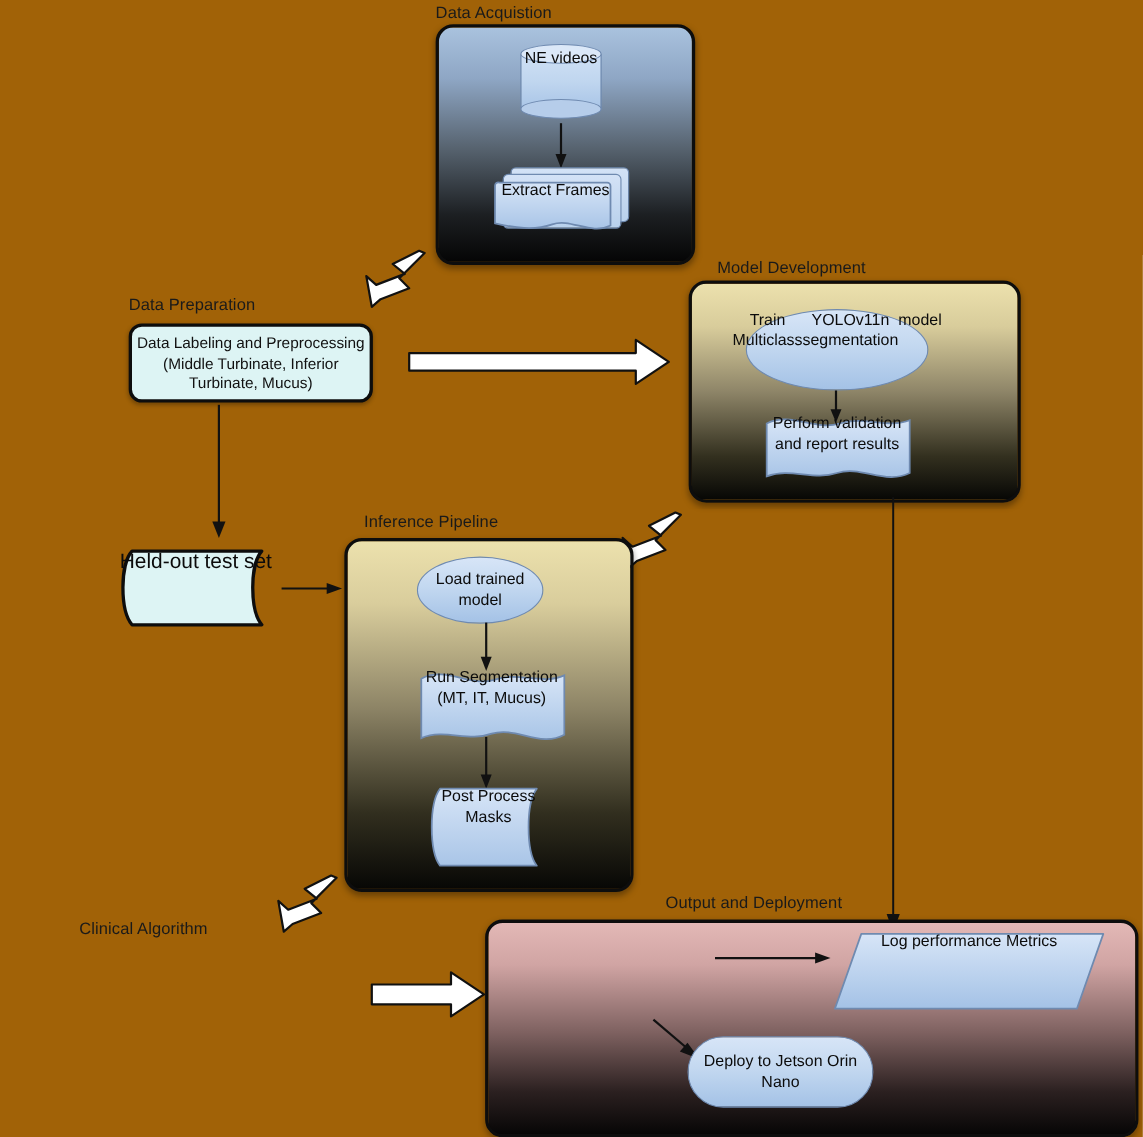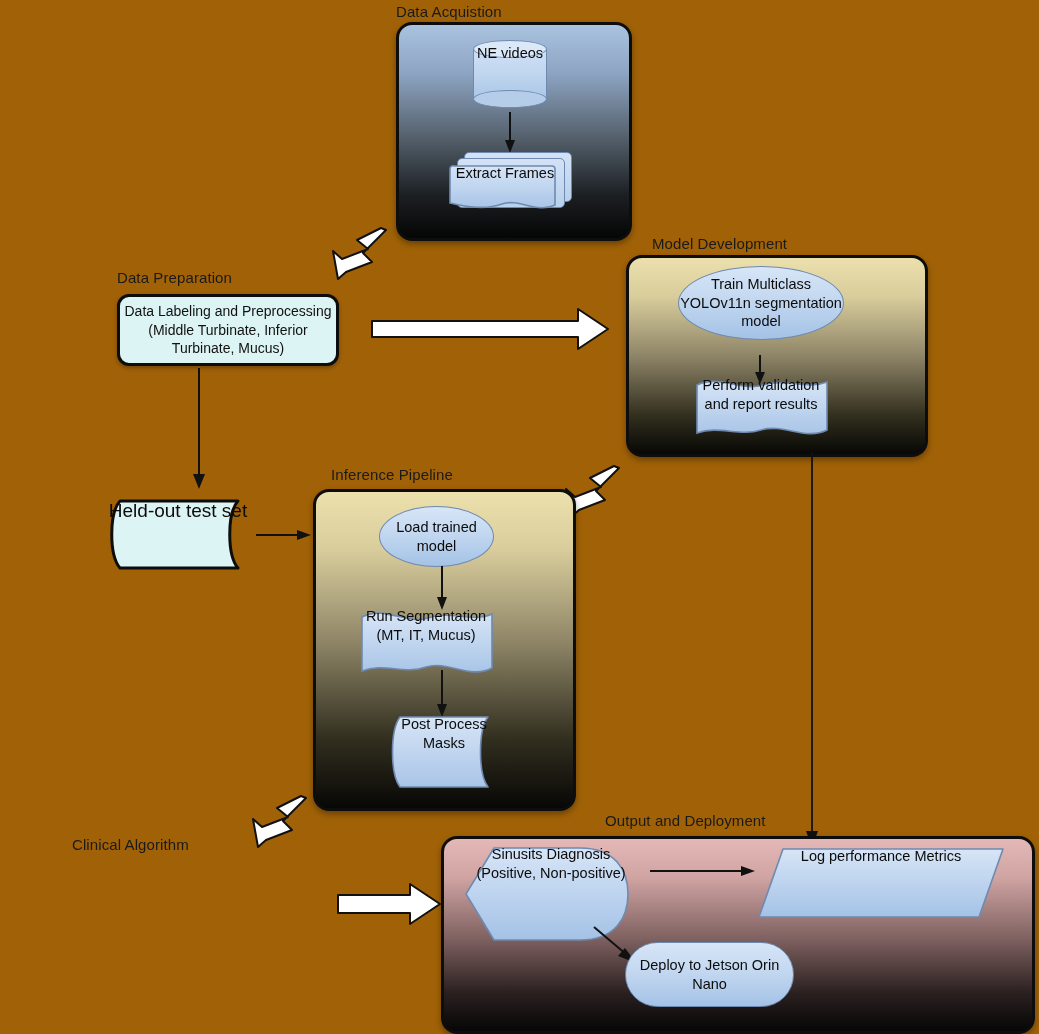--- a/index.html
+++ b/index.html
@@ -177,21 +177,21 @@
   </svg>
 
   <svg class="thin-arrow" style="left:192px; top:368px;" width="14" height="122">
     <line x1="7" y1="0" x2="7" y2="110" stroke="#111" stroke-width="2"></line>
     <polygon points="7,121 1,106 13,106" fill="#111"></polygon>
   </svg>
 
   <div class="group-title" style="left:652px; top:235px;">Model Development</div>
   <div class="container-box c-model" style="left:626px; top:255px; width:296px; height:196px;"></div>
 
-  <div class="shape ellipse blue-grad blue-stroke" style="left:678px; top:266px; width:164px; height:72px; flex-direction:column;">
+  <div class="shape ellipse blue-grad blue-stroke" style="left:678px; top:281px; width:164px; height:72px; flex-direction:row;">
     <div class="node-label">Train Multiclass</div>
     <div class="node-label">YOLOv11n segmentation</div>
     <div class="node-label">model</div>
   </div>
 
   <svg class="thin-arrow" style="left:753px; top:355px;" width="14" height="30">
     <line x1="7" y1="0" x2="7" y2="20" stroke="#111" stroke-width="2"></line>
     <polygon points="7,29 2,17 12,17" fill="#111"></polygon>
   </svg>
 
@@ -238,21 +238,21 @@
   <div class="shape ellipse blue-grad blue-stroke" style="left:379px; top:506px; width:113px; height:59px; flex-direction:column;">
     <div class="node-label">Load trained</div>
     <div class="node-label">model</div>
   </div>
 
   <svg class="thin-arrow" style="left:435px; top:566px;" width="14" height="45">
     <line x1="7" y1="0" x2="7" y2="34" stroke="#111" stroke-width="2"></line>
     <polygon points="7,44 2,31 12,31" fill="#111"></polygon>
   </svg>
 
-  <div class="shape" style="left:360px; top:607px; width:132px; height:70px;">
+  <div class="shape" style="left:381px; top:607px; width:132px; height:70px;">
     <svg class="wave" viewBox="0 0 132 70" preserveAspectRatio="none">
       <defs>
         <linearGradient id="bg3" x1="0" y1="0" x2="0" y2="1">
           <stop offset="0%" stop-color="#d7e5f7"></stop>
             <stop offset="100%" stop-color="#a9c5e7"></stop>
         </linearGradient>
       </defs>
       <path d="M2,10 c22,-12 44,8 66,1 c22,-8 44,5 64,-4 v54 c-22,12 -44,-8 -66,-1 c-22,8 -42,-5 -64,4 z" fill="url(#bg3)" stroke="#6f8ab0" stroke-width="1.6"></path>
     </svg>
     <div style="position:relative; z-index:3; text-align:center;">
@@ -288,35 +288,20 @@
 
   <div class="group-title" style="left:72px; top:836px;">Clinical Algorithm</div>
 
   <svg class="block-arrow" style="left:336px; top:882px;" width="106" height="44">
     <polygon points="2,13 74,13 74,2 104,22 74,42 74,31 2,31" fill="#ffffff" stroke="#111" stroke-width="2" stroke-linejoin="round"></polygon>
   </svg>
 
   <div class="group-title" style="left:605px; top:812px;">Output and Deployment</div>
   <div class="container-box c-output" style="left:441px; top:836px; width:588px; height:192px;"></div>
 
-  <div class="shape" style="left:464px; top:845px; width:166px; height:98px;">
-    <svg class="wave" viewBox="0 0 166 98" preserveAspectRatio="none">
-      <defs>
-        <linearGradient id="bg5" x1="0" y1="0" x2="0" y2="1">
-          <stop offset="0%" stop-color="#d7e5f7"></stop>
-            <stop offset="100%" stop-color="#a4c2e6"></stop>
-        </linearGradient>
-      </defs>
-      <path d="M30,3 h86 c35,0 48,22 48,46 c0,24 -13,46 -48,46 h-86 l-28,-46 z" fill="url(#bg5)" stroke="#6f8ab0" stroke-width="1.6" stroke-linejoin="round"></path>
-    </svg>
-    <div style="position:relative; z-index:3; text-align:center; margin-left:8px;">
-      <div class="node-label">Sinusits Diagnosis</div>
-      <div class="node-label">(Positive, Non-positive)</div>
-    </div>
-  </div>
 
   <svg class="thin-arrow" style="left:650px; top:864px;" width="106" height="14">
     <line x1="0" y1="7" x2="94" y2="7" stroke="#111" stroke-width="2"></line>
     <polygon points="105,7 91,2 91,12" fill="#111"></polygon>
   </svg>
 
   <div class="shape" style="left:757px; top:847px; width:248px; height:72px;">
     <svg class="wave" viewBox="0 0 248 72" preserveAspectRatio="none">
       <defs>
         <linearGradient id="bg6" x1="0" y1="0" x2="0" y2="1">

